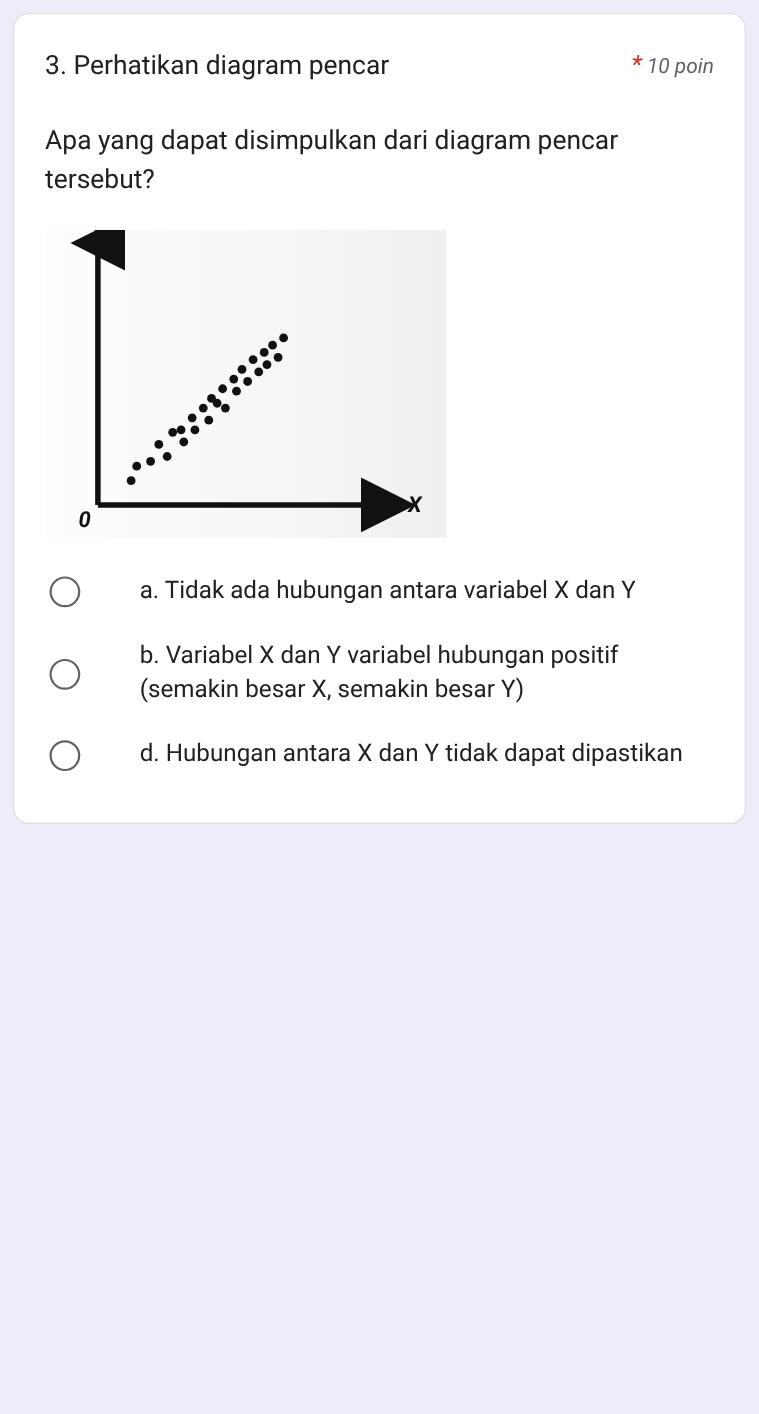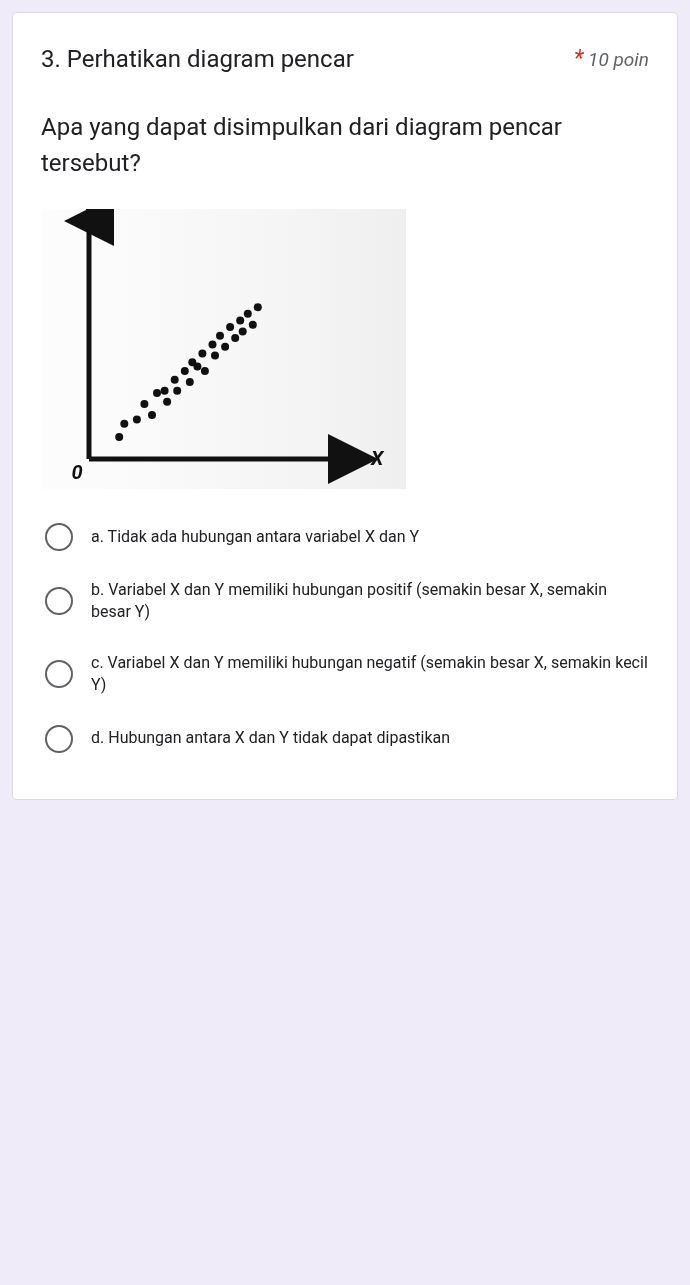--- a/index.html
+++ b/index.html
@@ -5,21 +5,21 @@
   * { box-sizing: border-box; margin: 0; padding: 0; }
   body {
     font-family: Roboto, Arial, sans-serif;
     background: #f0ebf8;
     width: 690px;
     padding: 12px;
   }
   .card {
     background: #fff;
     border: 1px solid #dadce0;
-    border-radius: 4px;
+    border-radius: 14px;
     padding: 28px 28px 32px 28px;
   }
   .header-row {
     display: flex;
     align-items: flex-start;
     gap: 16px;
   }
   .title-block {
     flex: 1;
     font-size: 24px;
@@ -63,23 +63,24 @@
   }
   .radio {
     width: 28px;
     height: 28px;
     border: 2.5px solid #5f6368;
     border-radius: 50%;
     flex-shrink: 0;
     margin-left: 4px;
   }
   .option-label {
-    font-size: 16px;
+    font-size: 22px;
     line-height: 1.4;
     color: #202124;
+    margin-left: 36px;
   }
 </style>
 </head>
 <body>
 
 <div class="card">
 
   <div class="header-row">
     <div class="title-block">
       <span>3. Perhatikan diagram pencar</span>
@@ -142,25 +143,21 @@
     </svg>
   </div>
 
   <div class="options">
     <label class="option-row">
       <span class="radio"></span>
       <span class="option-label">a. Tidak ada hubungan antara variabel X dan Y</span>
     </label>
     <label class="option-row">
       <span class="radio"></span>
-      <span class="option-label">b. Variabel X dan Y memiliki hubungan positif (semakin besar X, semakin besar Y)</span>
-    </label>
-    <label class="option-row">
-      <span class="radio"></span>
-      <span class="option-label">c. Variabel X dan Y memiliki hubungan negatif (semakin besar X, semakin kecil Y)</span>
+      <span class="option-label">b. Variabel X dan Y variabel hubungan positif (semakin besar X, semakin besar Y)</span>
     </label>
     <label class="option-row">
       <span class="radio"></span>
       <span class="option-label">d. Hubungan antara X dan Y tidak dapat dipastikan</span>
     </label>
   </div>
 
 </div>
 
 </body></html>

